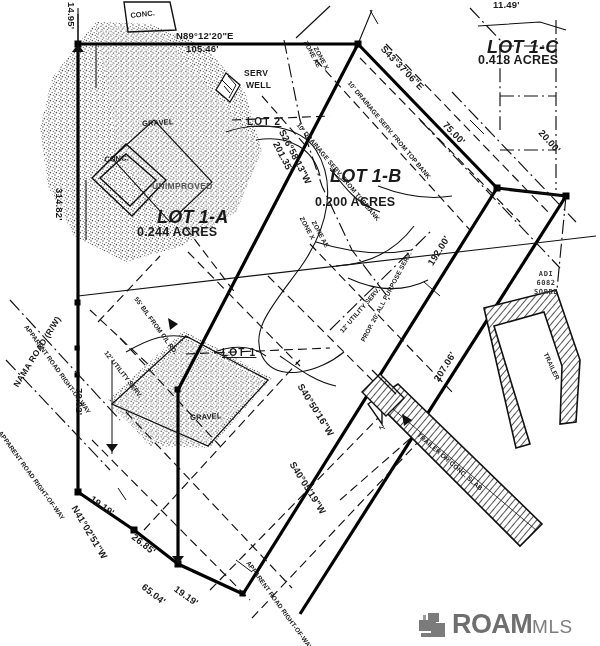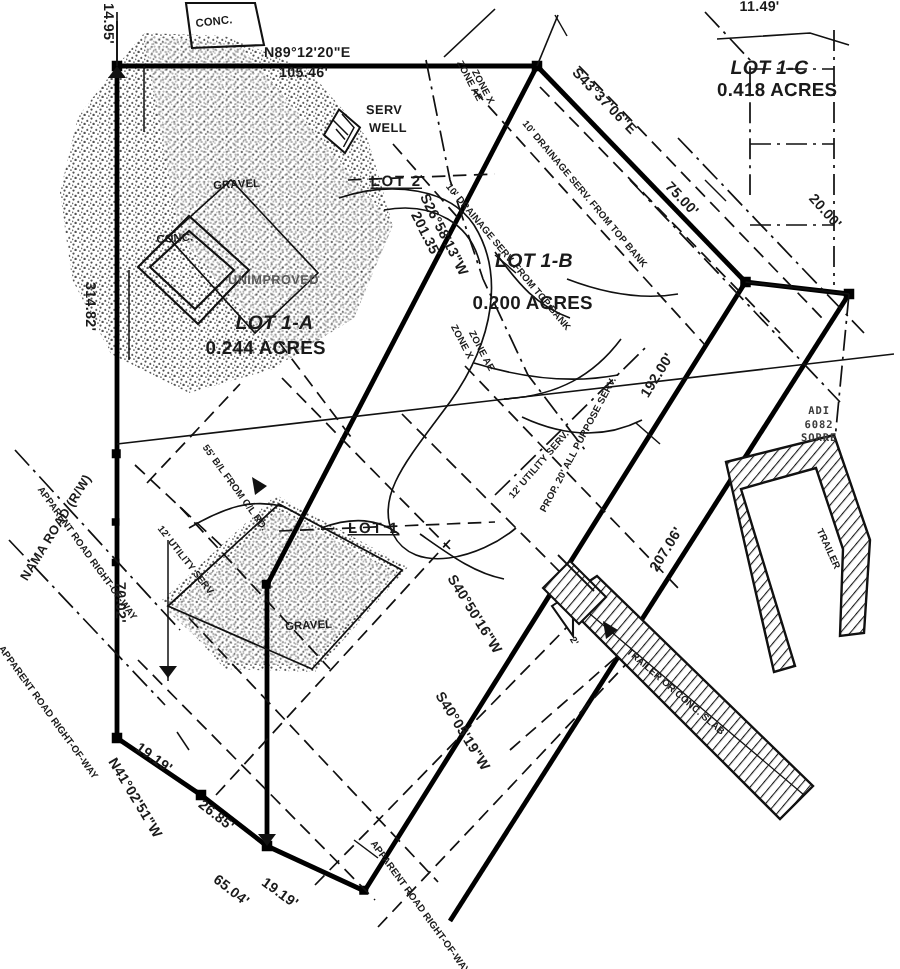--- a/index.html
+++ b/index.html
@@ -1,21 +1,21 @@
 <!DOCTYPE html>
 <html><head>
 <meta charset="utf-8">
 <style>
   html,body{margin:0;padding:0;background:#ffffff;}
   body{width:600px;height:646px;overflow:hidden;
        font-family:"Liberation Sans","DejaVu Sans",sans-serif;color:#1a1a1a;}
   #plat{position:relative;width:600px;height:646px;background:#fff;}
   #svgroot{position:absolute;left:0;top:0;width:600px;height:646px;}
   .lbl{position:absolute;white-space:nowrap;font-weight:700;line-height:1.05;}
-  .lotname{font-style:italic;font-weight:700;font-size:13px;letter-spacing:.2px;}
+  .lotname{font-style:italic;font-weight:700;font-size:18px;letter-spacing:.2px;}
   .lotacre{font-weight:700;font-size:12.5px;letter-spacing:.2px;}
   .bearing{font-size:9.5px;font-weight:700;letter-spacing:.2px;}
   .dim{font-size:9.5px;font-weight:700;letter-spacing:.2px;}
   .tiny{font-size:6.5px;font-weight:700;letter-spacing:.1px;}
   .tiny2{font-size:7.5px;font-weight:700;letter-spacing:.1px;}
   .med{font-size:8.5px;font-weight:700;letter-spacing:.3px;}
   .lotdash{font-size:10px;font-weight:700;letter-spacing:1.2px;text-decoration:underline;}
   .wm{position:absolute;font-family:"DejaVu Sans Mono","Liberation Mono",monospace;
       font-size:7px;font-weight:700;color:#3b3b3b;line-height:1.25;letter-spacing:.6px;text-align:center;}
   
@@ -226,21 +226,21 @@
 
   <div class="lbl bearing" style="left:386px;top:44px;transform:rotate(46deg);transform-origin:left top;">S43°37'06"E</div>
   <div class="lbl dim" style="left:448px;top:120px;transform:rotate(46deg);transform-origin:left top;">75.00'</div>
   <div class="lbl dim" style="left:544px;top:128px;transform:rotate(48deg);transform-origin:left top;">20.00'</div>
 
   <div class="lbl med" style="left:244px;top:69px;">SERV</div>
   <div class="lbl med" style="left:246px;top:81px;">WELL</div>
 
   <div class="lbl lotdash" style="left:247px;top:117px;">LOT 2</div>
 
-  <div class="lbl lotdash" style="left:232px;top:348px;">LOT 1</div>
+  <div class="lbl lotdash" style="left:222px;top:348px;">LOT 1</div>
 
   <div class="lbl tiny2" style="left:130px;top:12px;transform:rotate(-6deg);transform-origin:left top;">CONC.</div>
   <div class="lbl tiny2" style="left:104px;top:156px;transform:rotate(-4deg);transform-origin:left top;">CONC.</div>
 
   <div class="lbl tiny2" style="left:142px;top:120px;transform:rotate(-3deg);transform-origin:left top;">GRAVEL</div>
   <div class="lbl tiny2" style="left:190px;top:414px;transform:rotate(-3deg);transform-origin:left top;">GRAVEL</div>
 
   <div class="lbl med" style="left:152px;top:182px;color:#5a5a5a;">UNIMPROVED</div>
 
   <div class="lbl lotname" style="left:157px;top:208px;">LOT 1-A</div>
@@ -294,14 +294,24 @@
 
   <div class="lbl tiny" style="left:420px;top:432px;transform:rotate(41deg);transform-origin:left top;">TRAILER OR CONC. SLAB</div>
   <div class="lbl tiny" style="left:548px;top:352px;transform:rotate(65deg);transform-origin:left top;">TRAILER</div>
 
   <div class="wm" style="left:534px;top:270px;">
     <div>ADI</div>
     <div>6082</div>
     <div>SORRE</div>
   </div>
 
+  <div id="logo">
+    <span class="mark">
+      <i style="left:0;top:9px;width:17px;height:11px;"></i>
+      <i style="left:9px;top:2px;width:11px;height:9px;"></i>
+      <i style="left:12px;top:12px;width:14px;height:14px;"></i>
+      <i style="left:2px;top:22px;width:22px;height:4px;"></i>
+      <i style="left:4px;top:4px;width:3px;height:5px;background:#9a9a9a;"></i>
+    </span>
+    <span class="word"><span>ROAM</span><span class="mls">MLS</span></span>
+  </div>
 
 </div>
 
 </body></html>

